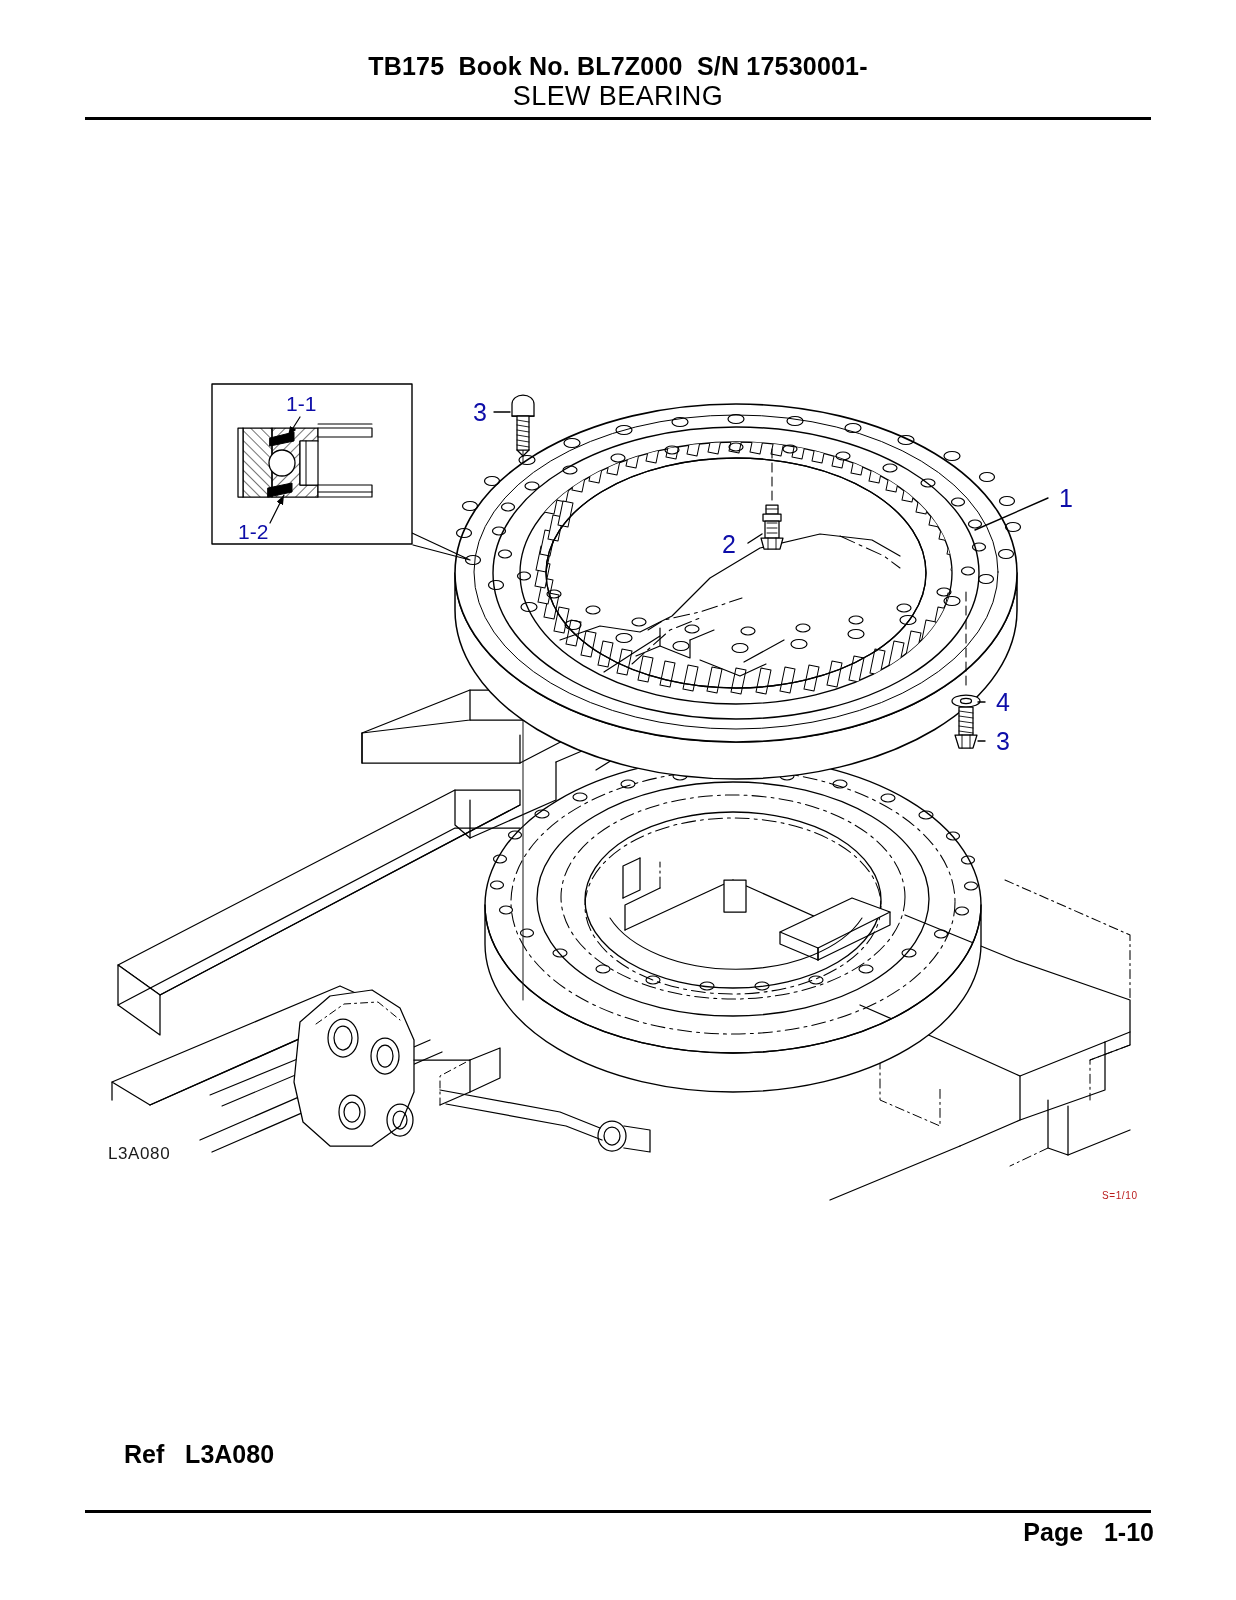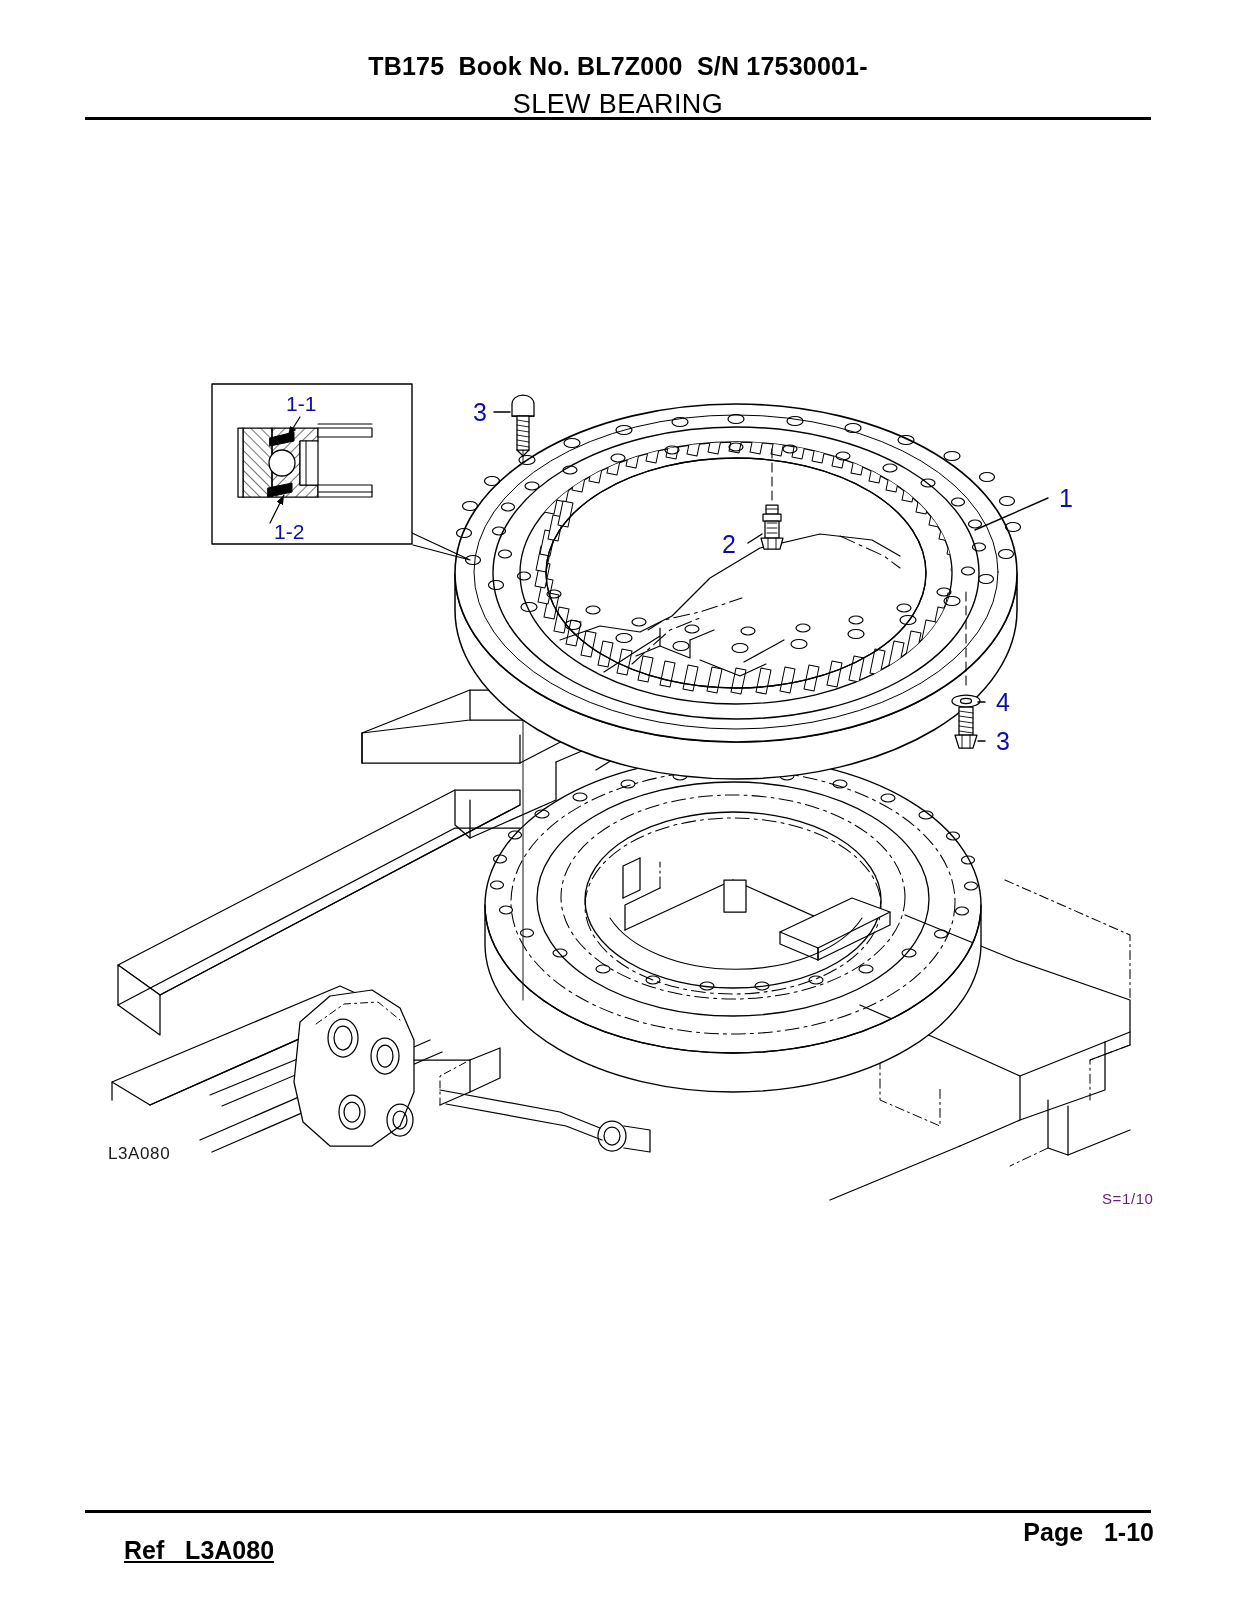--- a/index.html
+++ b/index.html
@@ -36,21 +36,21 @@
     font-size: 25px;
     font-weight: bold;
     letter-spacing: 0.2px;
     margin-top: 52px;
     white-space: pre;
   }
   .header-line2 {
     font-size: 27px;
     font-weight: normal;
     letter-spacing: 0.4px;
-    margin-top: 8px;
+    margin-top: 0;
     white-space: pre;
   }
   .header-rule {
     position: absolute;
     left: 85px;
     top: 117px;
     width: 1066px;
     height: 3px;
     background: #000;
   }
@@ -60,25 +60,24 @@
     position: absolute;
     left: 85px;
     top: 1510px;
     width: 1066px;
     height: 3px;
     background: #000;
   }
   .footer-left {
     position: absolute;
     left: 124px;
-    top: 1536px;
+    top: 1440px;
     font-size: 25px;
     font-weight: bold;
     white-space: pre;
-    text-decoration: underline;
   }
   .footer-right {
     position: absolute;
     right: 82px;
     top: 1518px;
     font-size: 25px;
     font-weight: bold;
     white-space: pre;
   }
 
@@ -89,23 +88,23 @@
     top: 1132px;
     font-size: 17px;
     letter-spacing: 0.6px;
     color: #1a1a1a;
     margin-top: 12px;
   }
   .dwg-scale {
     position: absolute;
     left: 1102px;
     top: 1190px;
-    font-size: 15px;
+    font-size: 10px;
     letter-spacing: 0.6px;
-    color: #701a75;
+    color: #b91c1c;
   }
 
   
   .callout {
     position: absolute;
     font-size: 25px;
     font-weight: normal;
     color: #0d0da8;
     line-height: 1;
     user-select: none;
@@ -543,21 +542,21 @@
   <div class="callout" style="left:722px; top:532px;">2</div>
 
   <div class="callout" style="left:473px; top:400px;">3</div>
 
   <div class="callout" style="left:996px; top:729px;">3</div>
 
   <div class="callout" style="left:996px; top:690px;">4</div>
 
   <div class="callout-sm" style="left:286px; top:393px;">1-1</div>
 
-  <div class="callout-sm" style="left:238px; top:521px;margin-left:36px;">1-2</div>
+  <div class="callout-sm" style="left:238px; top:521px;">1-2</div>
 
   <div class="dwg-ref">L3A080</div>
 
   <div class="dwg-scale">S=1/10</div>
 
   <div class="footer-rule"></div>
   <div class="footer-left">Ref   L3A080</div>
   <div class="footer-right">Page   1-10</div>
 
 </div>

